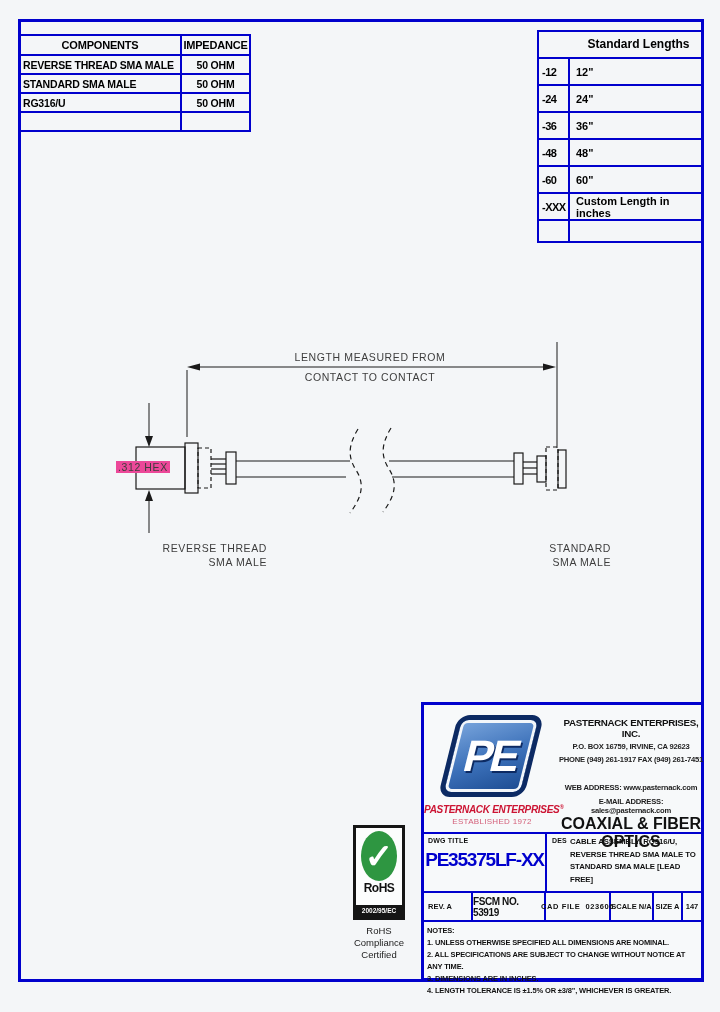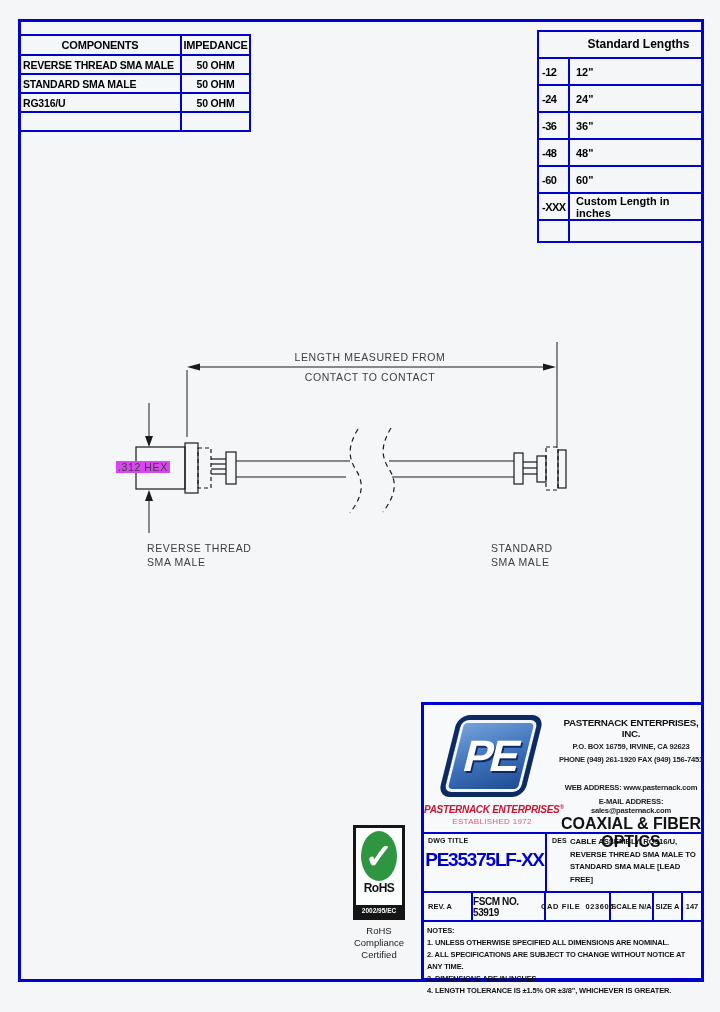--- a/index.html
+++ b/index.html
@@ -22,24 +22,24 @@
   .len-table { left:537px; top:30px; width:167px; border:2px solid #0101cd; }
   .len-title { height:25px; line-height:25px; text-align:center; font-weight:bold; font-size:12px; color:#000;margin-left:36px; }
   .len-row { display:flex; border-top:2px solid #0101cd; height:27px; font-size:11px; font-weight:bold; color:#000; }
   .len-row.last { height:22px; }
   .len-c1 { width:31px; border-right:2px solid #0101cd; display:flex; align-items:center; padding-left:3px; letter-spacing:-0.5px; }
   .len-c2 { flex:1; display:flex; align-items:center; padding-left:6px; }
 
   
   svg.draw { left:0; top:0; width:720px; height:1012px; pointer-events:none; }
   .cad { color:#3d3d3d; font-size:10.5px; letter-spacing:0.6px; white-space:nowrap; }
-  .cad.center { text-align:left; white-space:normal; }
+  .cad.center { text-align:right; white-space:normal; }
   .dim1 { left:260px; top:351px; width:220px; text-align:center; }
   .dim2 { left:260px; top:371px; width:220px; text-align:center; }
-  .hexlbl { left:116px; top:461px; background:#d946ef; padding:0 2px; }
+  .hexlbl { left:116px; top:461px; background:#ec4899; padding:0 2px; }
   .lbl-left { left:147px; top:541px; width:120px; line-height:14px; }
   .lbl-right { left:491px; top:541px; width:120px; line-height:14px; }
 
   
   .rohs-box { left:353px; top:825px; width:52px; height:95px; border:3px solid #151515; background:#fcfdfd; }
   .rohs-ellipse { width:36px; height:50px; margin:3px auto 0; background:#2e9641; border-radius:50%; position:relative; }
   .rohs-check { position:absolute; inset:0; display:flex; align-items:center; justify-content:center; color:#fff; font-size:34px; font-weight:bold; }
   .rohs-name { text-align:center; font-weight:bold; font-size:12px; letter-spacing:-0.5px; color:#111; }
   .rohs-band { position:absolute; bottom:0; left:0; right:0; height:12px; background:#151515; color:#fff; font-size:6.5px; font-weight:bold; text-align:center; line-height:12px; }
   .rohs-caption { left:336px; top:925px; width:86px; text-align:center; font-size:9.5px; line-height:12px; color:#222; }
@@ -207,21 +207,21 @@
 <div class="abs tblock">
 
   <div class="pe-logo">
       <span>PE</span>
     </div>
   <div class="brand"><span>PASTERNACK ENTERPRISES</span><sup>®</sup></div>
   <div class="estab">ESTABLISHED 1972</div>
   <div class="cinfo">
     <div class="company">PASTERNACK ENTERPRISES, INC.</div>
     <div class="small" style="top:37px;">P.O. BOX 16759, IRVINE, CA 92623</div>
-    <div class="small" style="top:50px;">PHONE (949) 261-1920 FAX (949) 156-7451</div>
+    <div class="small" style="top:50px;">PHONE (949) 261-1917 FAX (949) 261-7451</div>
     <div class="small" style="top:78px;">WEB ADDRESS: www.pasternack.com</div>
     <div class="small" style="top:92px;">E-MAIL ADDRESS: sales@pasternack.com</div>
     <div class="tagline">COAXIAL &amp; FIBER OPTICS</div>
   </div>
   <div class="hline" style="top:127px;"></div>
 
   <div class="vline" style="left:121px; top:129px; height:57px;"></div>
   <div class="dwg-label" style="left:4px; top:132px;">DWG TITLE</div>
   <div class="dwg-title">PE35375LF-XX</div>
   <div class="des-label" style="left:128px; top:132px;">DES</div>

